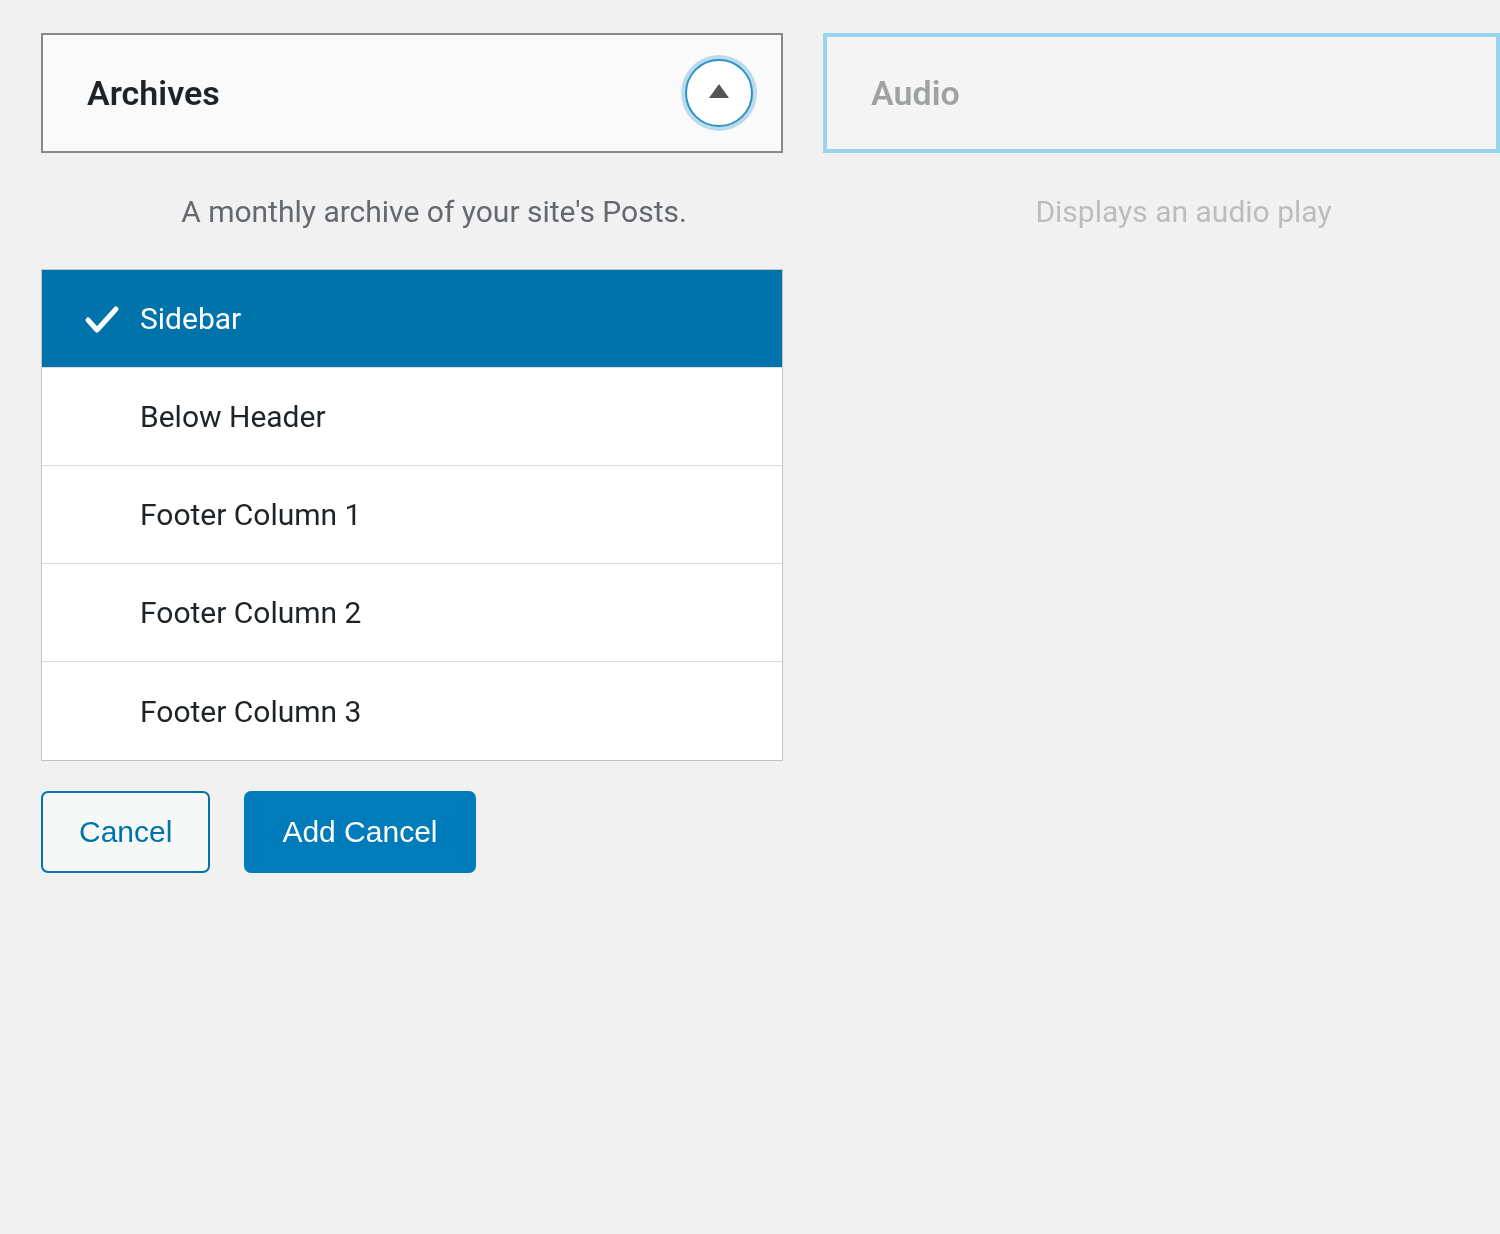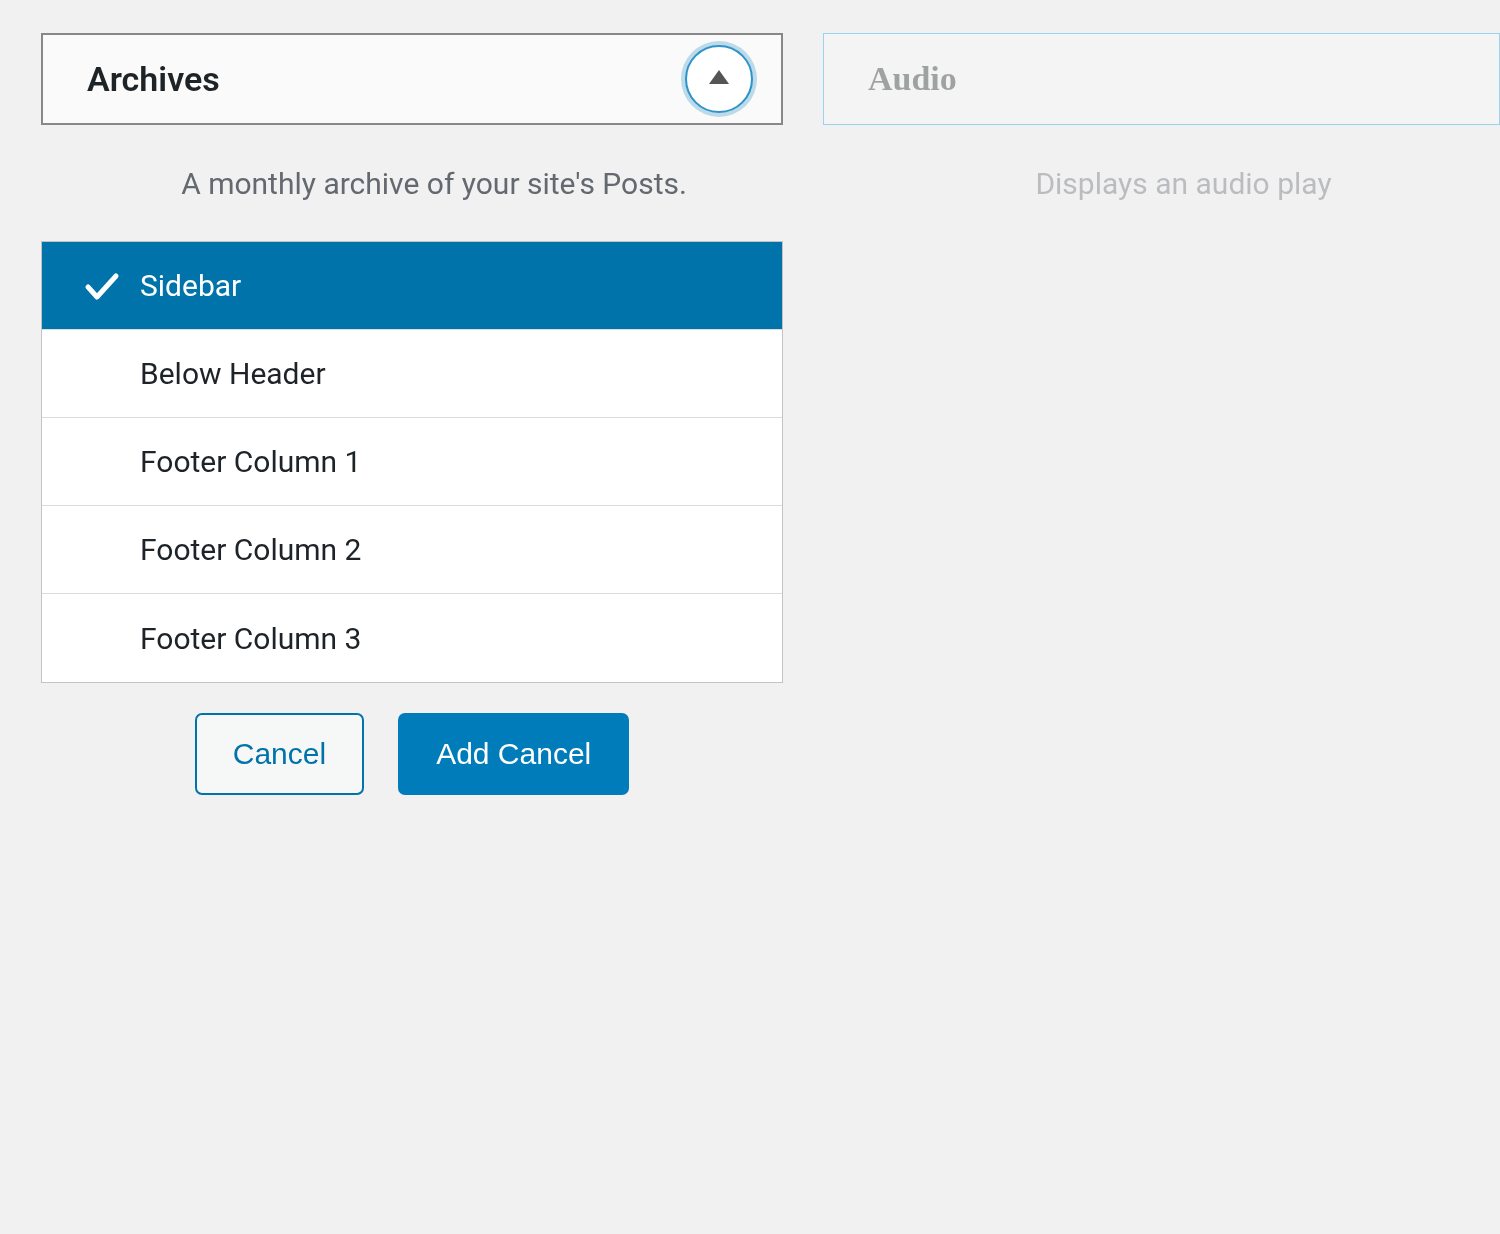--- a/index.html
+++ b/index.html
@@ -22,26 +22,25 @@
       flex: 1;
       opacity: 0.38;
     }
     .widget-header {
       background: #fafafa;
       border: 2px solid #888;
       padding: 28px 28px 28px 44px;
       display: flex;
       align-items: center;
       justify-content: space-between;
-      height: 92px;
+      height: 120px;
     }
     .widget-header.secondary {
-      border: 1px solid #0ea5e9;
+      border: 4px solid #0ea5e9;
       box-shadow: none;
-      font-family: Liberation Serif, serif;
     }
     .widget-title {
       font-size: 34px;
       font-weight: 600;
       color: #1d2327;
     }
     .toggle-btn {
       width: 68px;
       height: 68px;
       border-radius: 50%;
@@ -63,21 +62,21 @@
       line-height: 1.4;
       text-align: center;
     }
     .location-list {
       border: 1px solid #c3c4c7;
       background: #fff;
     }
     .location-item {
       display: flex;
       align-items: center;
-      height: 88px;
+      height: 98px;
       padding: 0 32px 0 40px;
       border-bottom: 1px solid #dcdcde;
       cursor: pointer;
       font-size: 30px;
       color: #1d2327;
       background: #fff;
     }
     .location-item:last-child {
       border-bottom: none;
     }
@@ -100,21 +99,20 @@
     }
     .no-check {
       width: 58px;
       flex-shrink: 0;
     }
     .location-label.underlined {
     }
     .button-row {
       display: flex;
       gap: 34px;
-      justify-content: center;
       margin-top: 30px;
     }
     .btn {
       height: 82px;
       padding: 0 36px;
       font-size: 30px;
       border-radius: 7px;
       cursor: pointer;
       display: flex;
       align-items: center;

